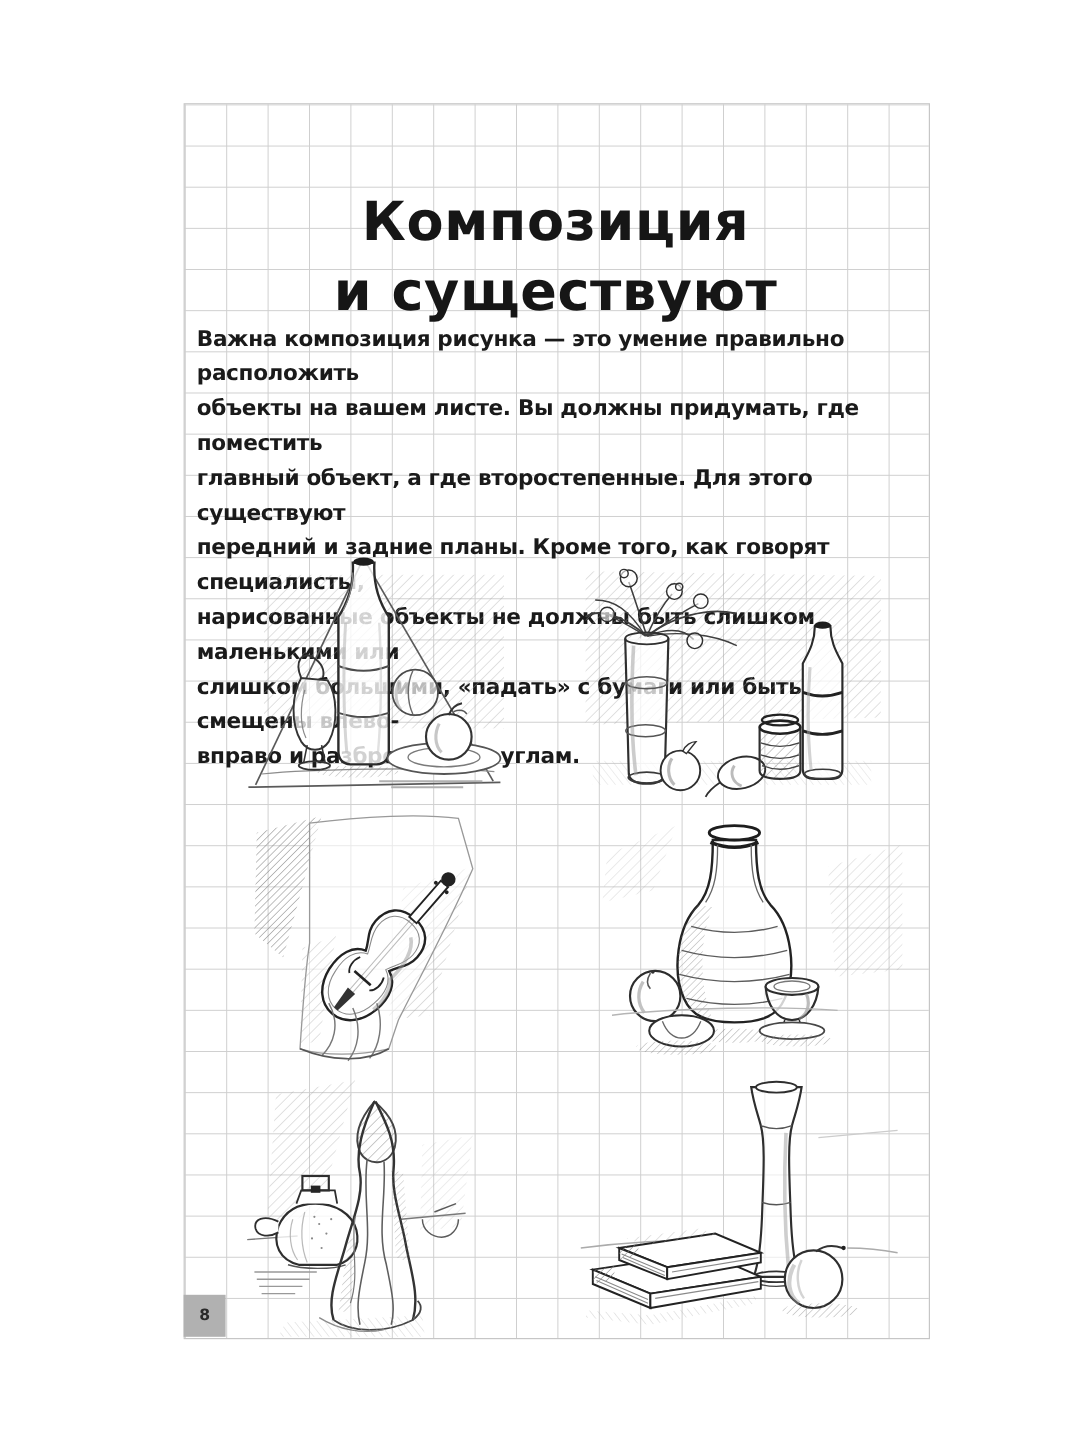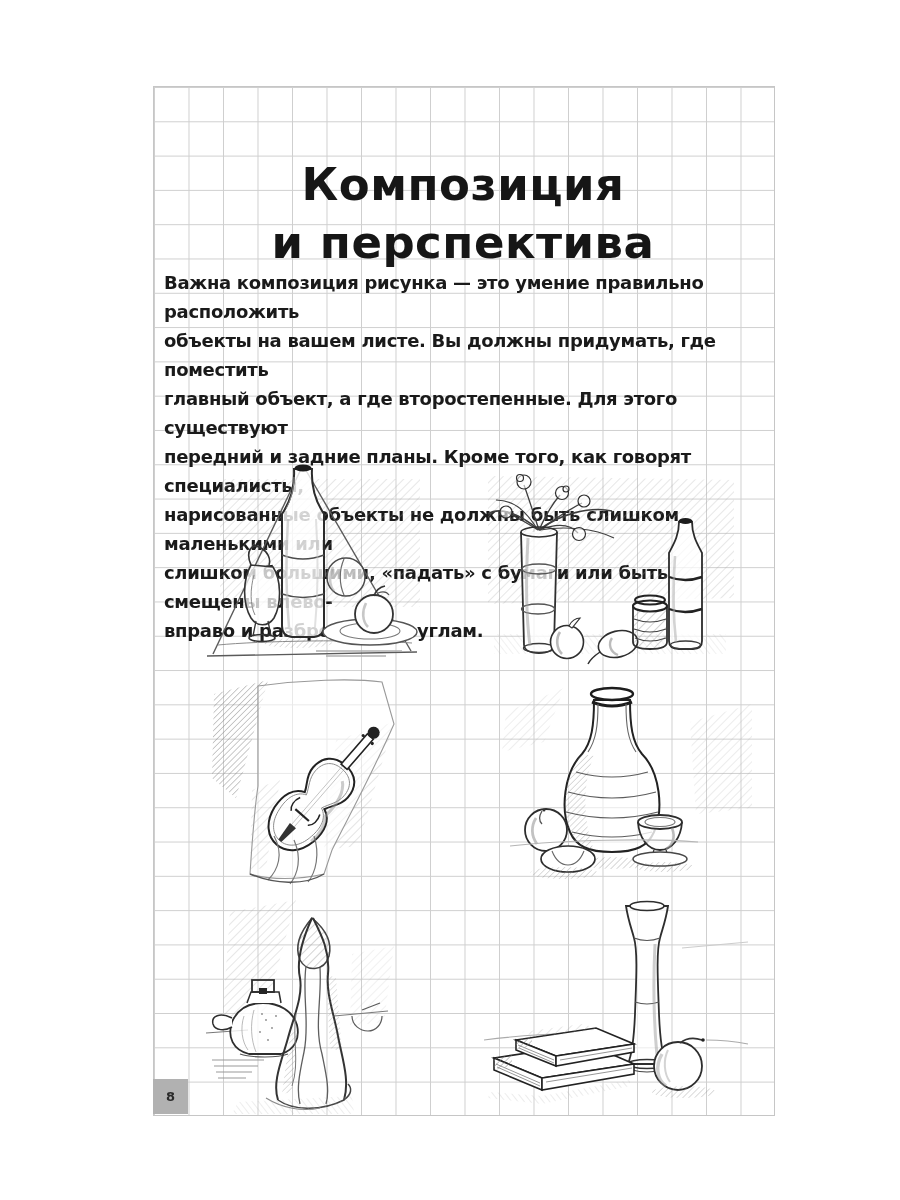--- a/index.html
+++ b/index.html
@@ -52,21 +52,21 @@
       <pattern id="hB" width="4.2" height="4.2" patternUnits="userSpaceOnUse" patternTransform="rotate(45)">
         <line x1="0" y1="0" x2="0" y2="4.2" stroke="#7e7e7e" stroke-width="1.1"></line>
       </pattern>
       <pattern id="hC" width="5" height="5" patternUnits="userSpaceOnUse" patternTransform="rotate(-38)">
         <line x1="0" y1="0" x2="0" y2="5" stroke="#b9b9b9" stroke-width="1"></line>
       </pattern>
     </defs>
   </svg>
 
   <h1 class="page-title">Композиция
-и перспектива</h1>
+и существуют</h1>
 
   <p class="body-paragraph">Важна композиция рисунка — это умение правильно расположить
 объекты на вашем листе. Вы должны придумать, где поместить
 главный объект, а где второстепенные. Для этого существуют
 передний и задние планы. Кроме того, как говорят специалисты,
 нарисованные объекты не должны быть слишком маленькими или
 слишком большими, «падать» с бумаги или быть смещены влево-
 вправо и разбросаны по углам.</p>
 
   <svg class="sketch s1" width="240" height="216" viewBox="0 0 240 216">

